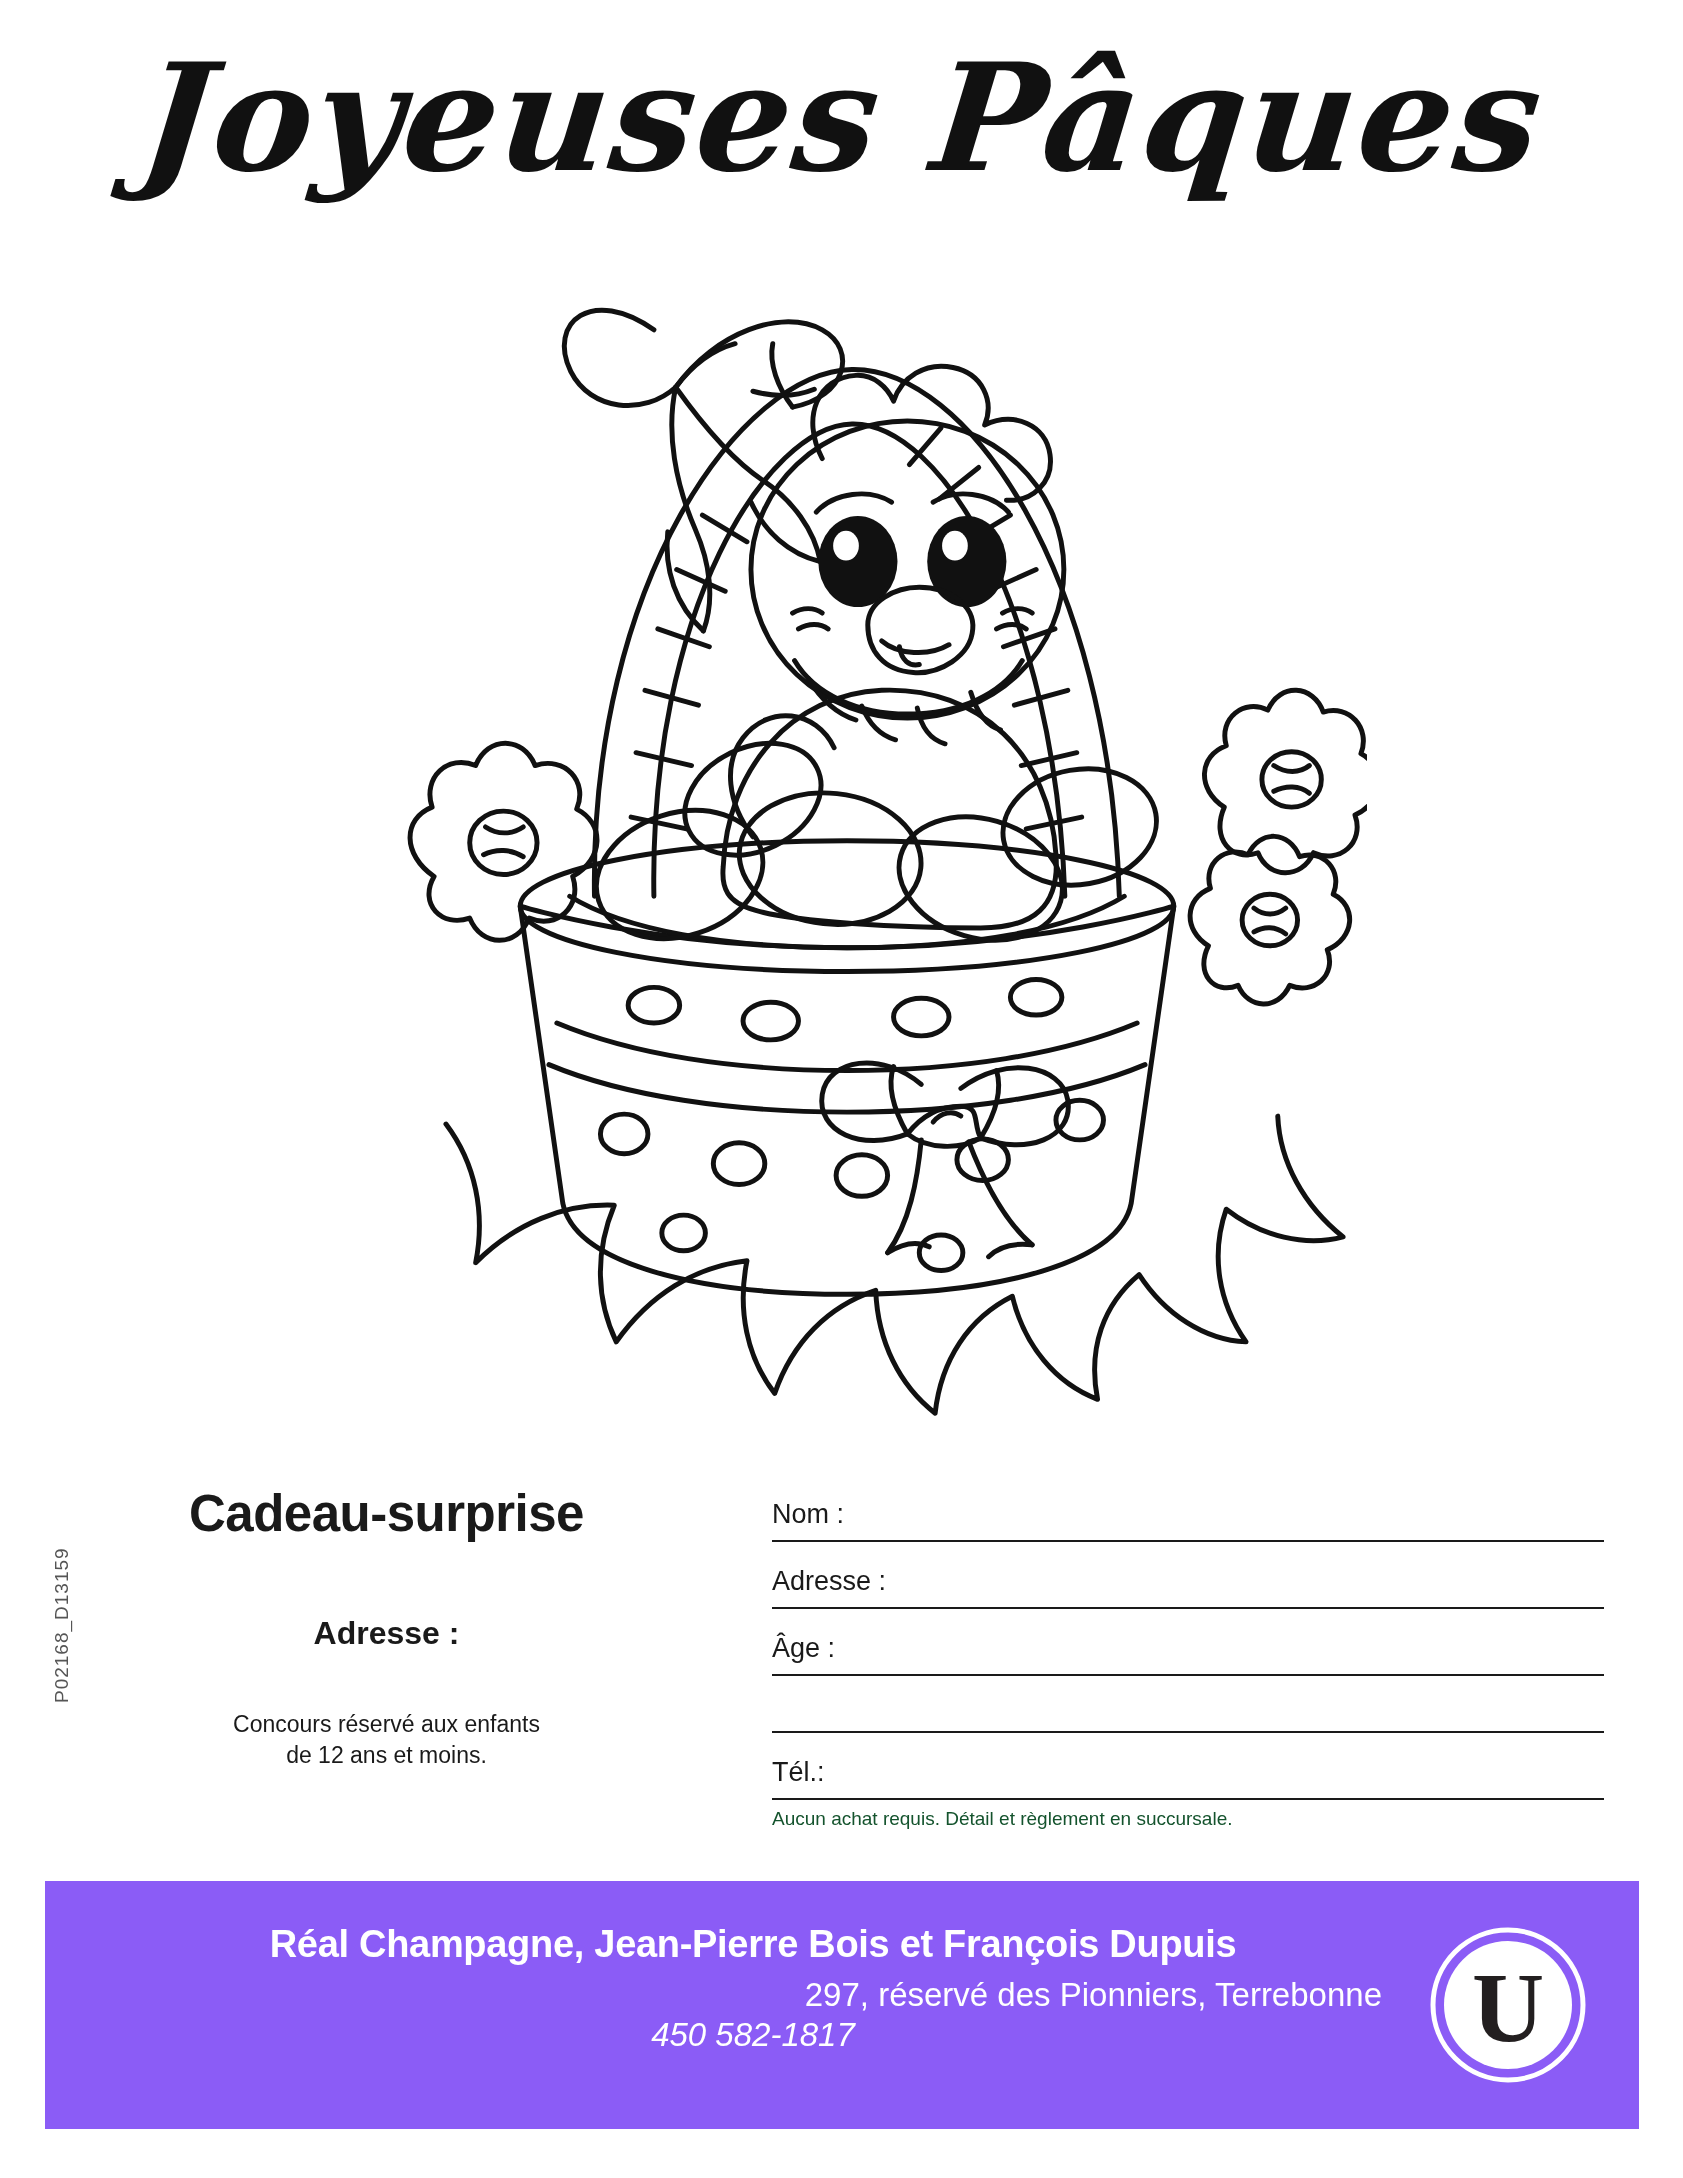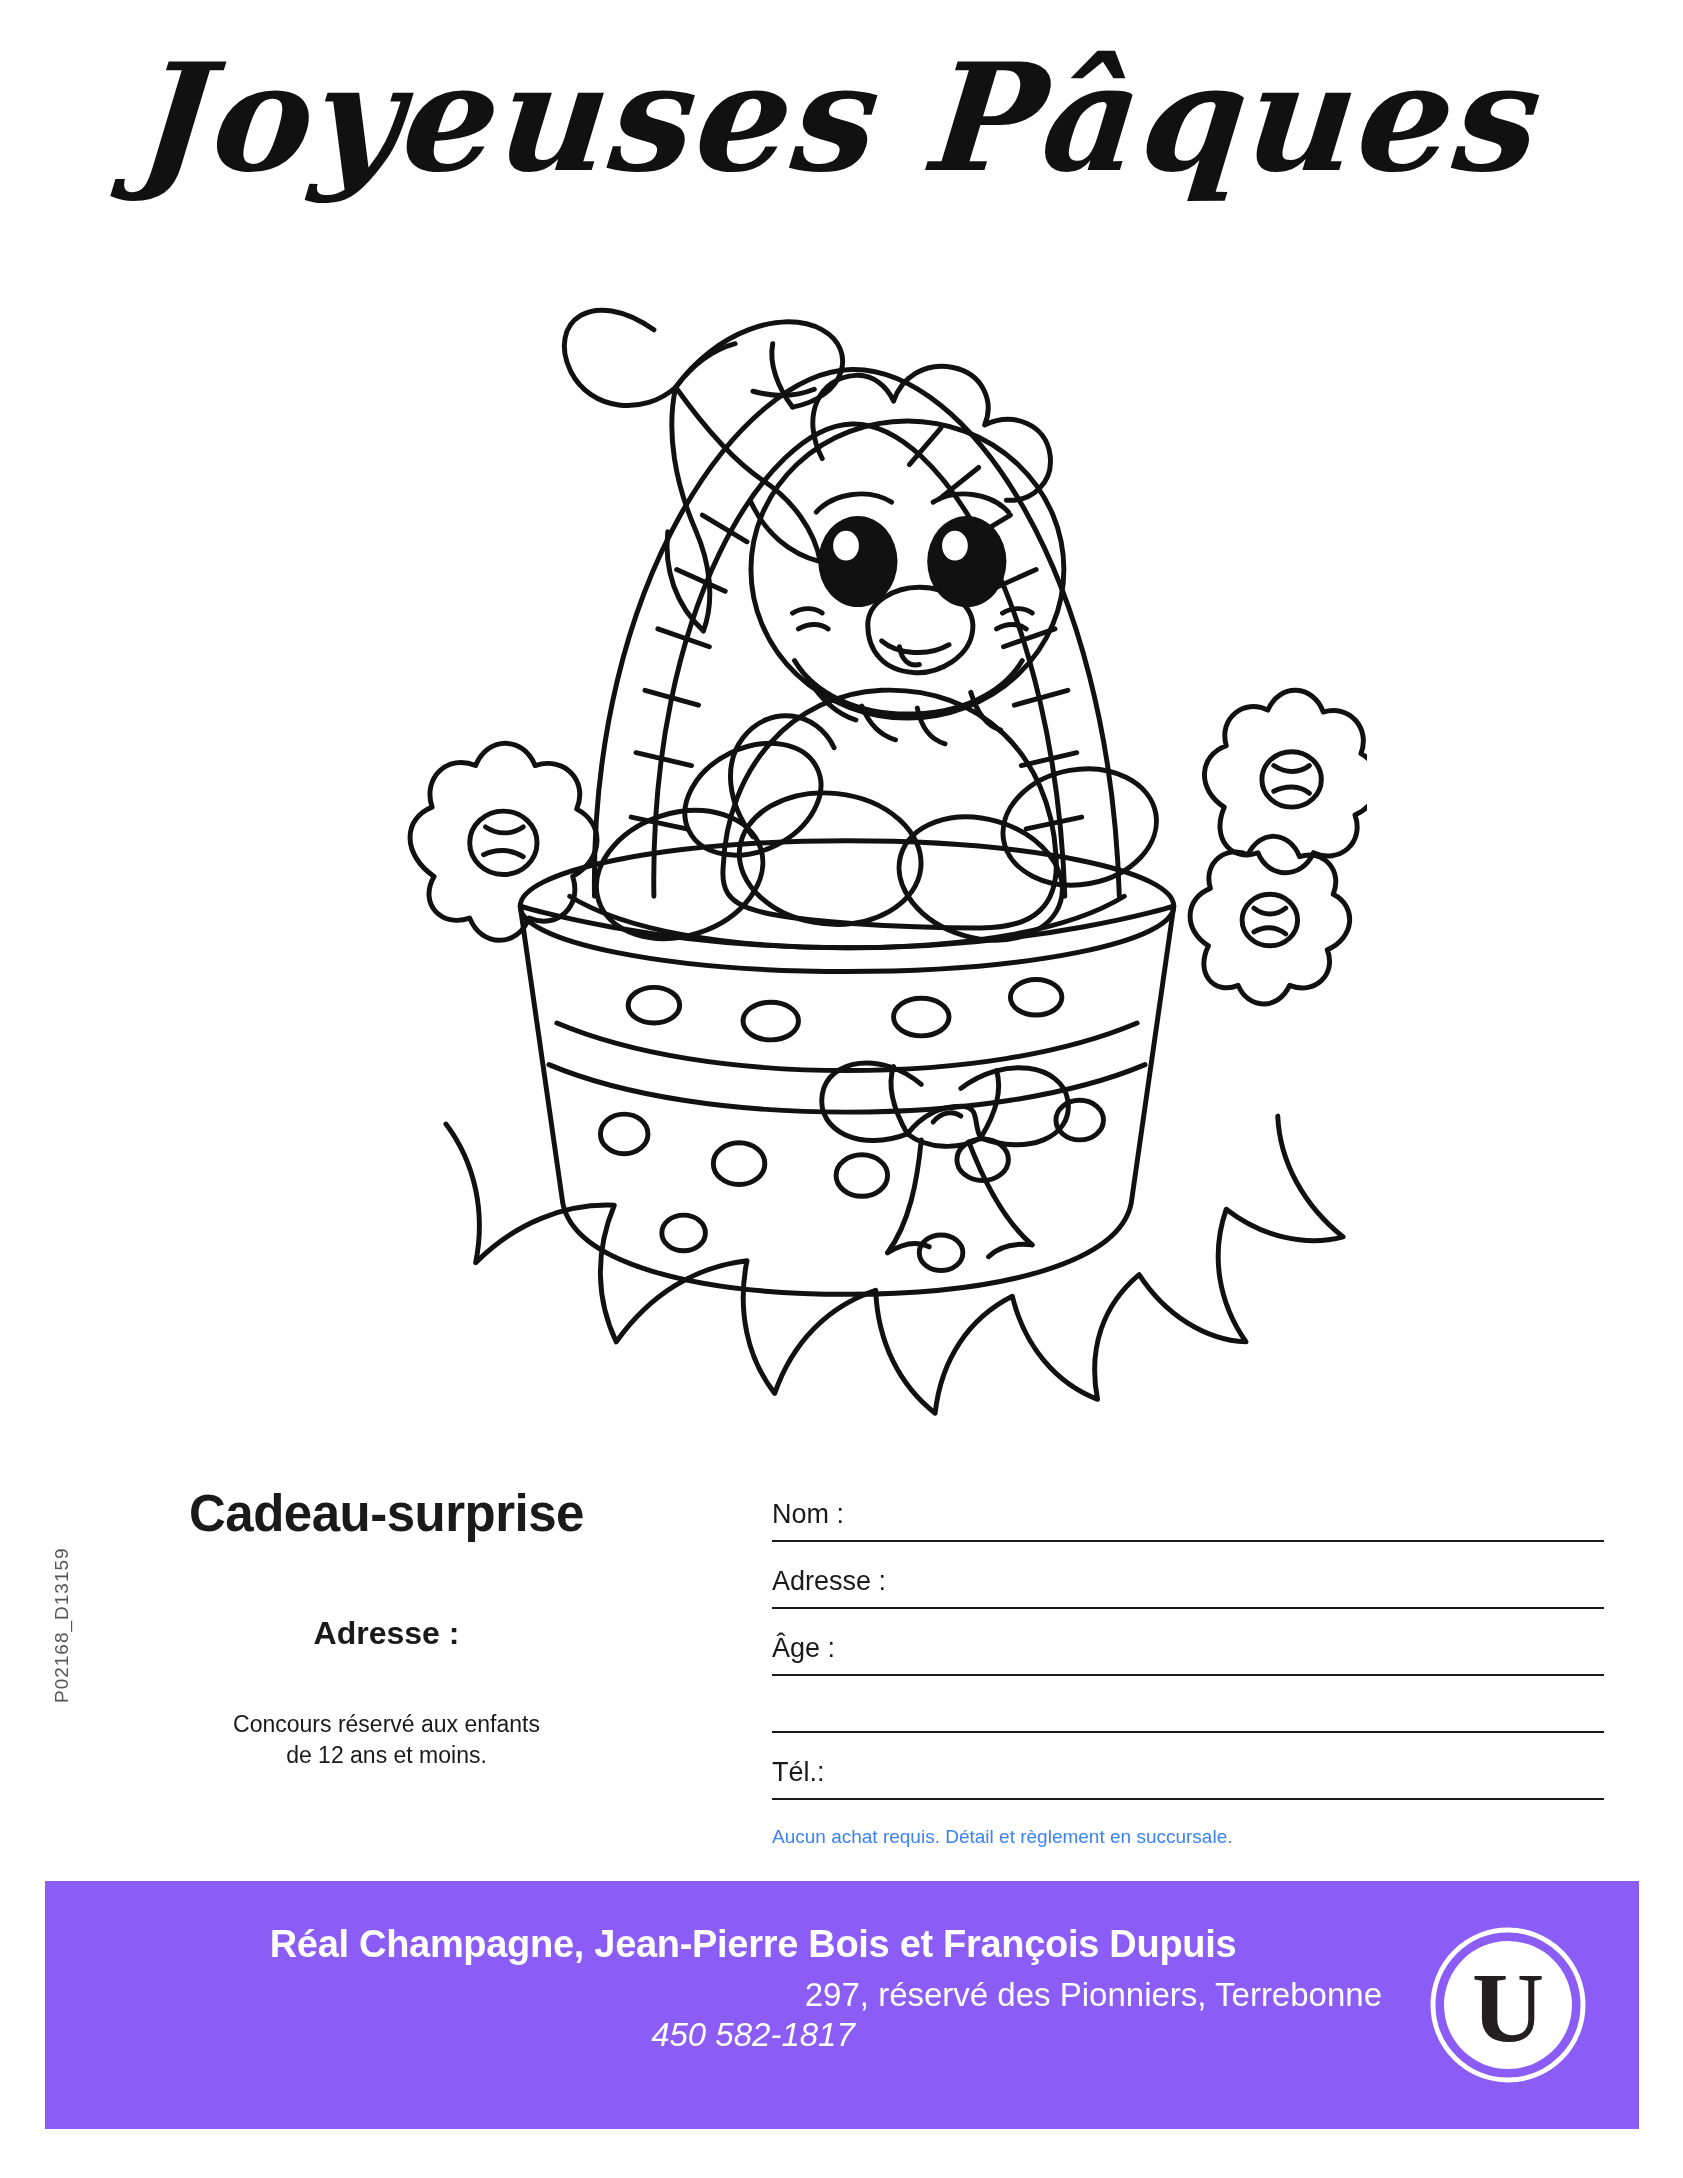--- a/index.html
+++ b/index.html
@@ -110,23 +110,23 @@
   }
   .field .lbl {
     position: absolute;
     left: 0;
     bottom: 10px;
     font-size: 27px;
     color: #1a1a1a;
   }
   .field.blank { height: 55px; }
   .disclaimer {
-    margin-top: 26px;
+    margin-top: 8px;
     font-size: 19px;
-    color: #3b82f6;
+    color: #14532d;
   }
 
   
   .footer {
     position: absolute;
     left: 45px;
     top: 1881px;
     width: 1594px;
     height: 248px;
     background: #8b5cf6;

